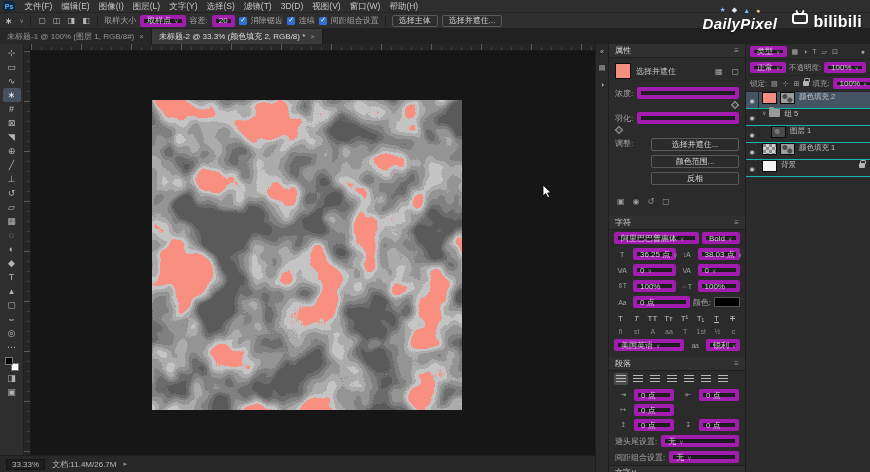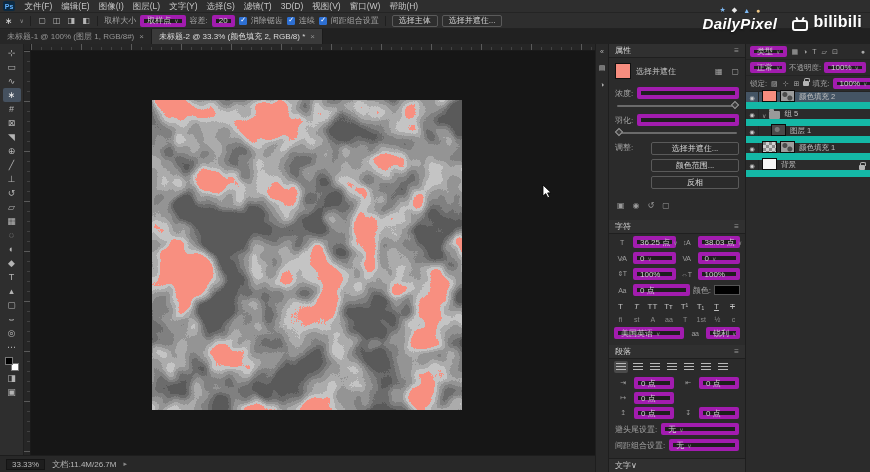--- a/index.html
+++ b/index.html
@@ -108,21 +108,21 @@
   .pddrow{display:flex;align-items:center;gap:4px;padding:2px 6px}
 
   .bottom-tab{margin-top:auto;height:14px;background:#303030;border-top:1px solid #1f1f1f;display:flex;
     align-items:center;padding:0 6px;color:#d0d0d0;flex:0 0 auto}
 
   
   .layers-col{width:125px;background:#2b2b2b;border-left:1px solid #1e1e1e;display:flex;flex-direction:column;
     font-size:7.5px;color:#c0c0c0}
   .lbar{display:flex;align-items:center;gap:3px;padding:2px 4px;border-bottom:1px solid #242424;flex:0 0 auto}
   .lfico{font-size:7px;color:#a9a9a9;padding:0 1px}
-  .lrow{height:17px;display:flex;align-items:flex-end;border-bottom:7px solid #14b8a6;flex:0 0 auto}
+  .lrow{height:17px;display:flex;align-items:flex-start;border-bottom:1px solid #14b8a6;flex:0 0 auto}
   .lrow.sel{background:#445464}
   .eye-cell{width:13px;height:100%;display:flex;align-items:center;justify-content:center;
     border-right:1px solid #242424;color:#cfcfcf;font-size:6px;flex:0 0 auto}
   .thumb{width:15px;height:12px;border:1px solid #0b0b0b;margin-left:3px;flex:0 0 auto}
   .th-salmon{background:#f78d7f}
   .th-mask{background:#9c9c9c;background-image:radial-gradient(circle at 30% 35%,#4c4c4c 2px,transparent 3px),
     radial-gradient(circle at 68% 70%,#4c4c4c 2px,transparent 3px)}
   .th-dark{background:#4a4a4a;background-image:radial-gradient(circle at 40% 45%,#777 2px,transparent 3px)}
   .th-checker{background:repeating-conic-gradient(#cfcfcf 0 25%,#8a8a8a 0 50%) 0 0/6px 6px}
   .th-white{background:#f4f4f4}
@@ -134,21 +134,21 @@
   .lock::before{content:"";position:absolute;top:-3px;left:0.5px;width:4px;height:3px;border:1px solid #b5b5b5;
     border-bottom:none;border-radius:2px 2px 0 0}
   .indent1{margin-left:12px}
 
   
   .wm{position:absolute;top:5px;right:8px;z-index:99;display:flex;align-items:flex-start;gap:15px;color:#fff;pointer-events:none}
   .wm-left{display:flex;flex-direction:column;align-items:center}
   .wm-icons{display:flex;gap:6px;font-size:7px;height:10px;align-items:center}
   .wm-ic1{color:#7db8f2}.wm-ic2{color:#e8e8e8}.wm-ic3{color:#7db8f2}.wm-ic4{color:#f0c987}
   .wm-brand{font-size:15px;font-weight:bold;font-style:italic;letter-spacing:.4px;text-shadow:0 1px 2px rgba(0,0,0,.5)}
-  .bili{display:flex;align-items:flex-end;gap:5px;margin-top:8px}
+  .bili{display:flex;align-items:flex-start;gap:5px;margin-top:8px}
   .bili-tv{width:16px;height:11px;border:2px solid #fff;border-radius:3px;position:relative}
   .bili-tv::before,.bili-tv::after{content:"";position:absolute;top:-5px;width:2px;height:4px;background:#fff;border-radius:1px}
   .bili-tv::before{left:2px;transform:rotate(-25deg)}
   .bili-tv::after{right:2px;transform:rotate(25deg)}
   .bili-text{font-size:16px;font-weight:900;letter-spacing:.3px;text-shadow:0 1px 2px rgba(0,0,0,.5)}
 </style>
 </head>
 <body>
 
 <div id="app">
@@ -340,20 +340,30 @@
         <span>↺</span>
         <span>▢</span>
       </div>
 
       <div class="phead" style="margin-top:6px">
         <span>字符</span>
         <span class="pmenu">≡</span>
       </div>
 
       <div class="crow">
+        <span class="fld grow">
+          <span>阿里巴巴普惠体</span>
+            <span class="chev">∨</span>
+        </span>
+        <span class="fld" style="width:38px">
+          <span>Bold</span>
+            <span class="chev">∨</span>
+        </span>
+      </div>
+      <div class="crow">
         <span class="cico">T</span>
         <span class="fld cfld">
           <span>36.25 点</span>
             <span class="chev">∨</span>
         </span>
         <span class="cico">↕A</span>
         <span class="fld cfld">
           <span>38.03 点</span>
             <span class="chev">∨</span>
         </span>

